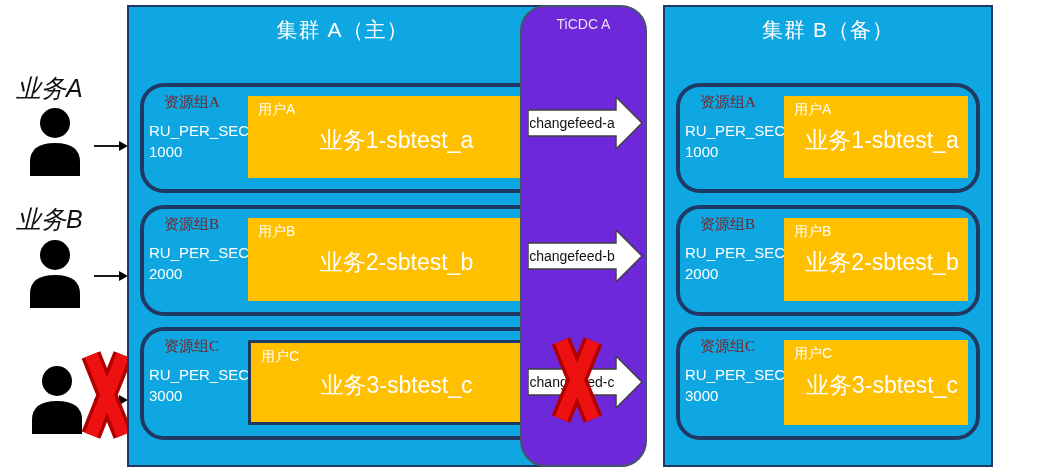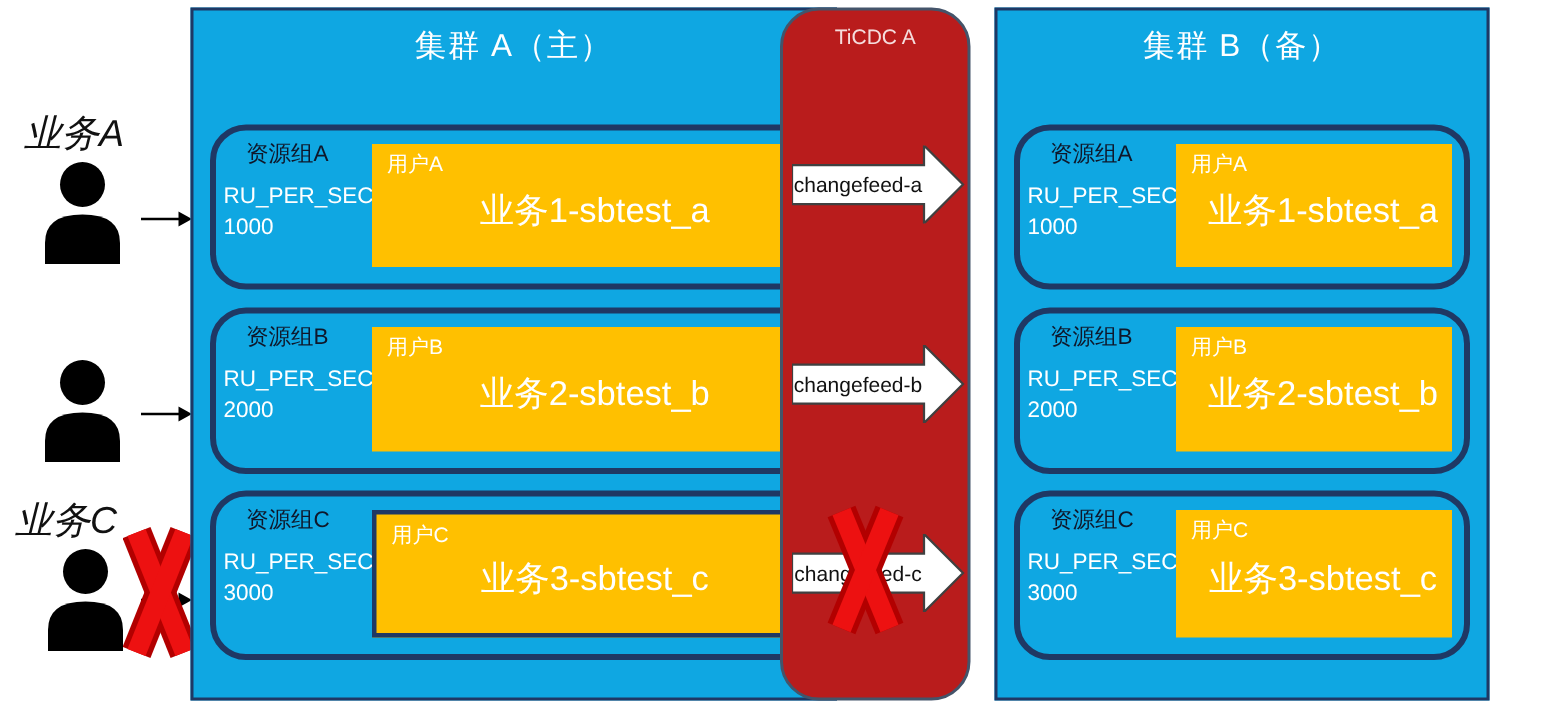--- a/index.html
+++ b/index.html
@@ -38,22 +38,23 @@
     left: 11px; right: 11px;
     border: 4px solid #1F3864;
     border-radius: 24px;
   }
   .rg-0 { top: 76px;  height: 110px; }
   .rg-1 { top: 198px; height: 111px; }
   .rg-2 { top: 320px; height: 113px; }
   .rg-name {
     position: absolute;
     top: 6px; left: 20px;
-    color: #0f172a;
+    color: #7f1d1d;
     font-size: 15px;
+    font-family: Liberation Serif, serif;
   }
   .rg-ru {
     position: absolute;
     top: 33px; left: 5px;
     width: 102px;
     color: #ffffff;
     font-size: 15px;
     line-height: 21px;
   }
   .ru-line { display: block; }
@@ -79,21 +80,21 @@
     font-size: 23px;
     margin-top: 6px;
     margin-left: 12px;
   }
 
   
   .ticdc {
     position: absolute;
     left: 520px; top: 5px;
     width: 127px; height: 462px;
-    background: #b91c1c;
+    background: #6d28d9;
     border: 2px solid #44546A;
     border-radius: 26px;
   }
   .ticdc-title {
     position: absolute;
     top: 9px; left: 0; right: 0;
     text-align: center;
     color: rgba(255,255,255,0.85);
     font-size: 14px;
   }
@@ -149,30 +150,30 @@
   <div class="actor-label a">业务A</div>
   <svg class="person a" viewBox="0 0 56 68">
     <circle cx="28" cy="15" r="15" fill="#000000"></circle>
     <path d="M3 68 V54 Q3 35 28 35 Q53 35 53 54 V68 Z" fill="#000000"></path>
   </svg>
   <svg class="flow-arrow a" viewBox="0 0 34 14">
     <line x1="0" y1="7" x2="26" y2="7" stroke="#000000" stroke-width="1.8"></line>
     <polygon points="25,2 34,7 25,12" fill="#000000"></polygon>
   </svg>
 
+  <div class="actor-label b">业务B</div>
   <svg class="person b" viewBox="0 0 56 68">
     <circle cx="28" cy="15" r="15" fill="#000000"></circle>
     <path d="M3 68 V54 Q3 35 28 35 Q53 35 53 54 V68 Z" fill="#000000"></path>
   </svg>
   <svg class="flow-arrow b" viewBox="0 0 34 14">
     <line x1="0" y1="7" x2="26" y2="7" stroke="#000000" stroke-width="1.8"></line>
     <polygon points="25,2 34,7 25,12" fill="#000000"></polygon>
   </svg>
 
-  <div class="actor-label c">业务C</div>
   <svg class="person c" viewBox="0 0 56 68">
     <circle cx="28" cy="15" r="15" fill="#000000"></circle>
     <path d="M3 68 V54 Q3 35 28 35 Q53 35 53 54 V68 Z" fill="#000000"></path>
   </svg>
   <svg class="flow-arrow c" viewBox="0 0 34 14">
     <line x1="0" y1="7" x2="26" y2="7" stroke="#000000" stroke-width="1.8"></line>
     <polygon points="25,2 34,7 25,12" fill="#000000"></polygon>
   </svg>
   <svg class="xmark actor-c" width="50" height="94" viewBox="0 0 50 94">
     <line x1="9" y1="7" x2="41" y2="87" stroke="#B20000" stroke-width="20"></line>

